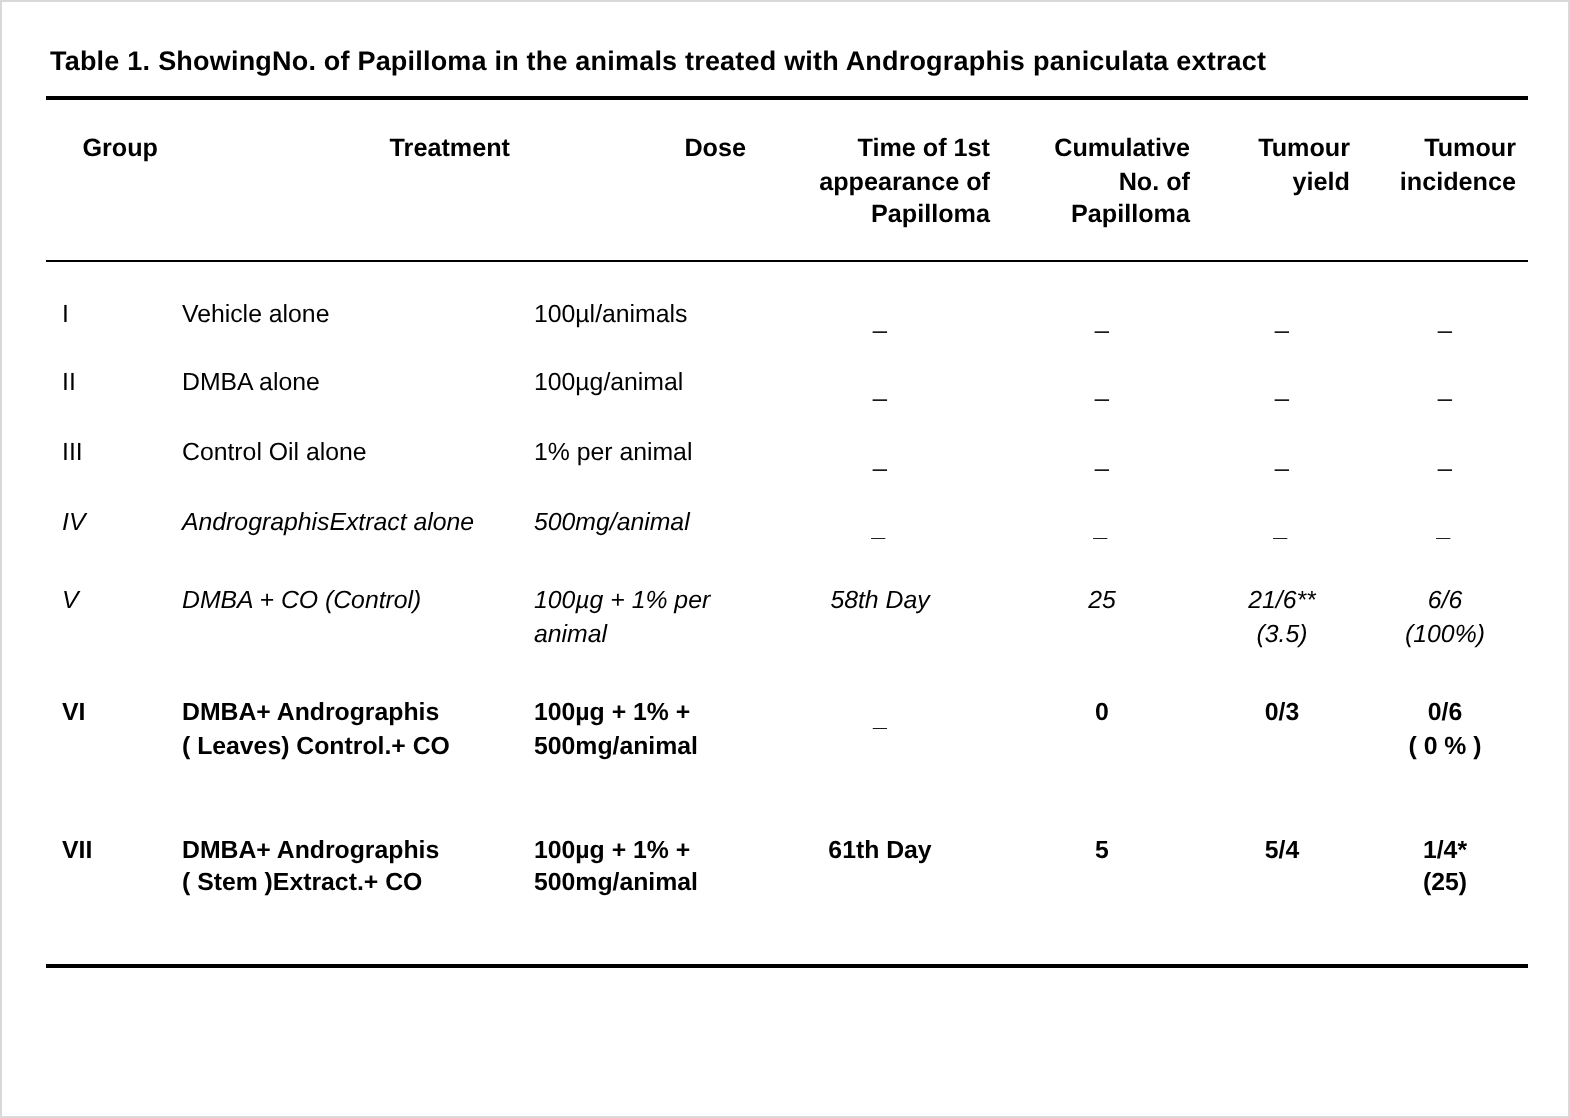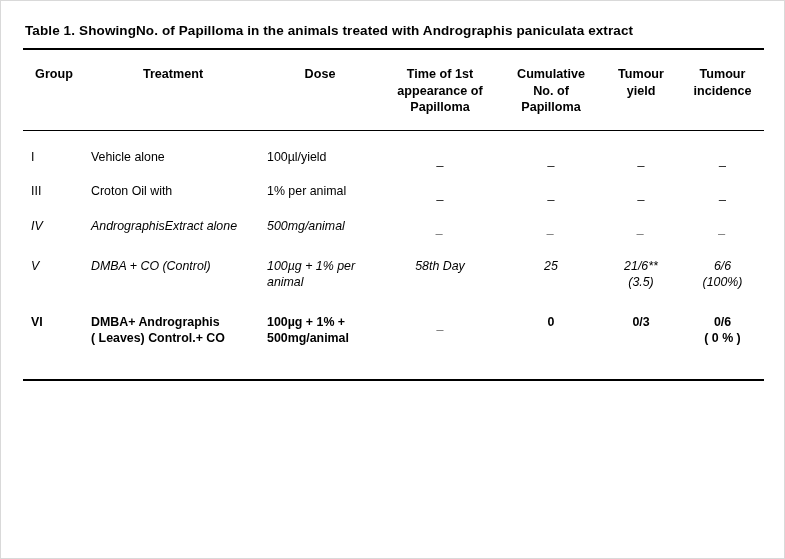--- a/index.html
+++ b/index.html
@@ -41,21 +41,21 @@
   table.tbl col.c0 { width: 62px; }
   table.tbl col.c1 { width: 176px; }
   table.tbl col.c2 { width: 118px; }
   table.tbl col.c3 { width: 122px; }
   table.tbl col.c4 { width: 100px; }
   table.tbl col.c5 { width: 80px; }
   table.tbl col.c6 { width: 83px; }
   thead th {
     font-size: 12.6px;
     font-weight: bold;
-    text-align: center;
+    text-align: right;
     vertical-align: top;
     padding: 16px 6px 14px 6px;
     line-height: 1.32;
   }
   thead tr.head-row {
     border-top: 2.5px solid #000;
     border-bottom: 1.6px solid #000;
   }
   tbody td {
     font-size: 12.4px;
@@ -107,29 +107,38 @@
         <th>Time of 1st appearance of Papilloma</th>
         <th>Cumulative No. of Papilloma</th>
         <th>Tumour yield</th>
         <th>Tumour incidence</th>
       </tr>
     </thead>
     <tbody>
       <tr class="first">
         <td class="grp">I</td>
         <td>Vehicle alone</td>
-        <td>100µl/yield</td>
+        <td>100µl/animals</td>
+        <td class="ctr"><span class="dash">_</span></td>
+        <td class="ctr"><span class="dash">_</span></td>
+        <td class="ctr"><span class="dash">_</span></td>
+        <td class="ctr"><span class="dash">_</span></td>
+      </tr>
+      <tr>
+        <td class="grp">II</td>
+        <td>DMBA alone</td>
+        <td>100µg/animal</td>
         <td class="ctr"><span class="dash">_</span></td>
         <td class="ctr"><span class="dash">_</span></td>
         <td class="ctr"><span class="dash">_</span></td>
         <td class="ctr"><span class="dash">_</span></td>
       </tr>
       <tr>
         <td class="grp">III</td>
-        <td>Croton Oil with</td>
+        <td>Control Oil alone</td>
         <td>1% per animal</td>
         <td class="ctr"><span class="dash">_</span></td>
         <td class="ctr"><span class="dash">_</span></td>
         <td class="ctr"><span class="dash">_</span></td>
         <td class="ctr"><span class="dash">_</span></td>
       </tr>
       <tr class="tall">
         <td class="grp">IV</td>
         <td>AndrographisExtract alone</td>
         <td>500mg/animal</td>
@@ -164,18 +173,36 @@
           <span>500mg/animal</span>
         </td>
         <td class="ctr"><span class="dash">_</span></td>
         <td class="ctr">0</td>
         <td class="ctr">0/3</td>
         <td class="ctr two-line">
           <span>0/6</span>
           <span>( 0 % )</span>
         </td>
       </tr>
+      <tr class="tall2">
+        <td class="grp">VII</td>
+        <td class="two-line">
+          <span>DMBA+ Andrographis</span>
+          <span>( Stem )Extract.+ CO</span>
+        </td>
+        <td class="two-line">
+          <span>100µg + 1% +</span>
+          <span>500mg/animal</span>
+        </td>
+        <td class="ctr">61th Day</td>
+        <td class="ctr">5</td>
+        <td class="ctr">5/4</td>
+        <td class="ctr two-line">
+          <span>1/4*</span>
+          <span>(25)</span>
+        </td>
+      </tr>
     </tbody>
   </table>
 
   <div class="bottom-rule"></div>
 
 </div>
 
 </body></html>

